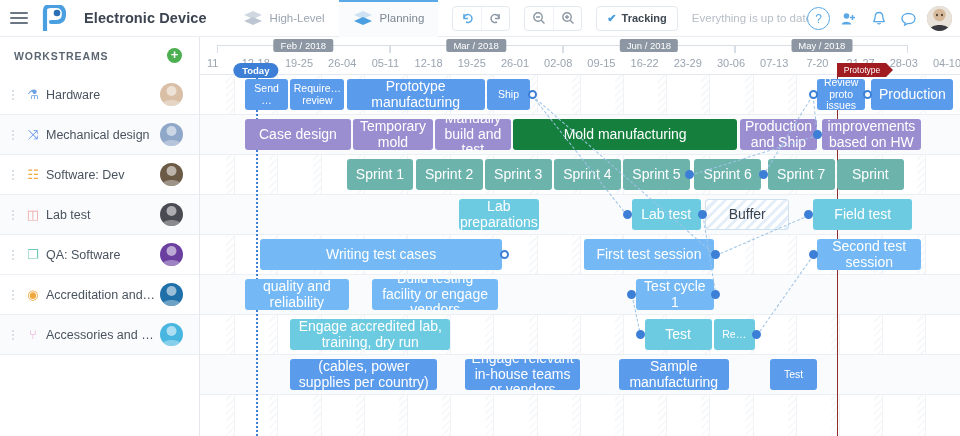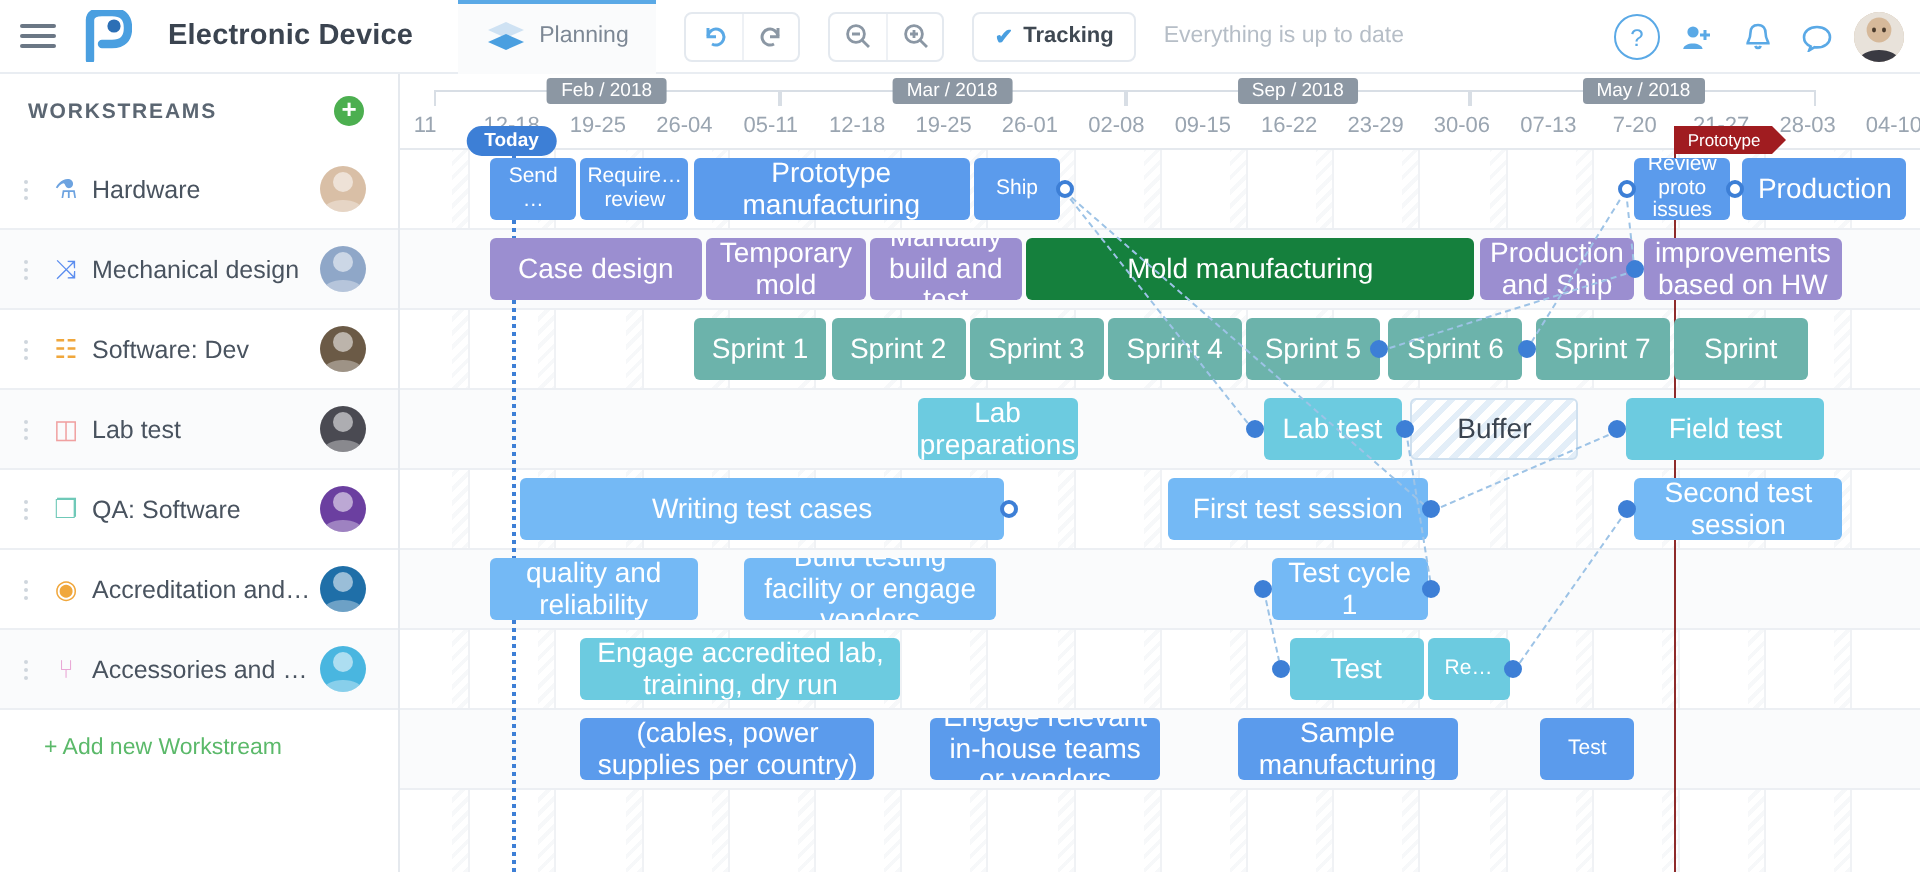--- a/index.html
+++ b/index.html
@@ -164,20 +164,29 @@
   </div>
   <div class="logo">
     <svg width="24" height="26" viewBox="0 0 24 26">
       <path d="M3 25 L3 5 Q3 1 9 1 L14 1 Q22 1 22 9 Q22 17 14 17 L9 17" fill="none" stroke="#4a9fe0" stroke-width="4.2" stroke-linecap="round"></path>
       <circle cx="15" cy="8" r="3.3" fill="#2c6fb5"></circle>
     </svg>
   </div>
   <div class="proj-title">Electronic Device</div>
 
   <div class="view-tabs">
+    <div class="view-tab">
+      <span class="stack-icon">
+        <svg width="20" height="16" viewBox="0 0 20 16">
+          <path d="M10 1 L19 5 L10 9 L1 5 Z" fill="#cfd8e1"></path>
+          <path d="M10 7 L19 11 L10 15 L1 11 Z" fill="#bcc7d3"></path>
+        </svg>
+      </span>
+      <span>High-Level</span>
+    </div>
     <div class="view-tab active">
       <span class="stack-icon">
         <svg width="20" height="16" viewBox="0 0 20 16">
           <path d="M10 1 L19 5 L10 9 L1 5 Z" fill="#cfe2f3"></path>
           <path d="M10 7 L19 11 L10 15 L1 11 Z" fill="#4a9fe0"></path>
         </svg>
       </span>
       <span>Planning</span>
     </div>
   </div>
@@ -254,21 +263,21 @@
     <div class="ws-header-label">WORKSTREAMS</div>
     <div class="add-ws-circle">+</div>
   </div>
   <div class="tl-scroll">
     <div class="month-row" id="month-row">
         <div class="month-line" style="left: 16.92px; width: 172.8px;"></div>
         <div class="month-pill" style="left: 103.32px;">Feb / 2018</div>
         <div class="month-line" style="left: 189.72px; width: 172.8px;"></div>
         <div class="month-pill" style="left: 276.12px;">Mar / 2018</div>
         <div class="month-line" style="left: 362.52px; width: 172.8px;"></div>
-        <div class="month-pill" style="left: 448.92px;">Sep / 2018</div>
+        <div class="month-pill" style="left: 448.92px;">Jun / 2018</div>
         <div class="month-line" style="left: 535.32px; width: 172.8px;"></div>
         <div class="month-pill" style="left: 621.72px;">May / 2018</div>
       </div>
     <div class="week-row" id="week-row">
         <div class="week-cell" style="left: -9px; width: 43.2px;">11</div>
         <div class="week-cell" style="left: 34.2px; width: 43.2px;">12-18</div>
         <div class="week-cell" style="left: 77.4px; width: 43.2px;">19-25</div>
         <div class="week-cell" style="left: 120.6px; width: 43.2px;">26-04</div>
         <div class="week-cell" style="left: 163.8px; width: 43.2px;">05-11</div>
         <div class="week-cell" style="left: 207px; width: 43.2px;">12-18</div>
@@ -376,21 +385,20 @@
           <i></i>
           <i></i>
         </div>
         <div class="ws-ic" style="color:#e9a8d6">⑂</div>
         <div class="ws-name">Accessories and doc…</div>
         <div class="ws-av" style="background:#49b6e0"><svg width="23" height="23" viewBox="0 0 23 23">
             <circle cx="11.5" cy="8" r="5" fill="rgba(255,255,255,.55)"></circle>
             <path d="M1 23 C2 15 21 15 22 23 Z" fill="rgba(255,255,255,.35)"></path>
           </svg></div>
       </div>
-      <div class="add-ws-row">+ Add new Workstream</div>
     </div>
   <div class="chart">
     <div class="grid-lines" id="grid">
         <div class="weekend" style="left: 26.2px; width: 8px;"></div>
         <div class="vline" style="left: 34.2px;"></div>
         <div class="weekend" style="left: 69.4px; width: 8px;"></div>
         <div class="vline" style="left: 77.4px;"></div>
         <div class="weekend" style="left: 112.6px; width: 8px;"></div>
         <div class="vline" style="left: 120.6px;"></div>
         <div class="weekend" style="left: 155.8px; width: 8px;"></div>

